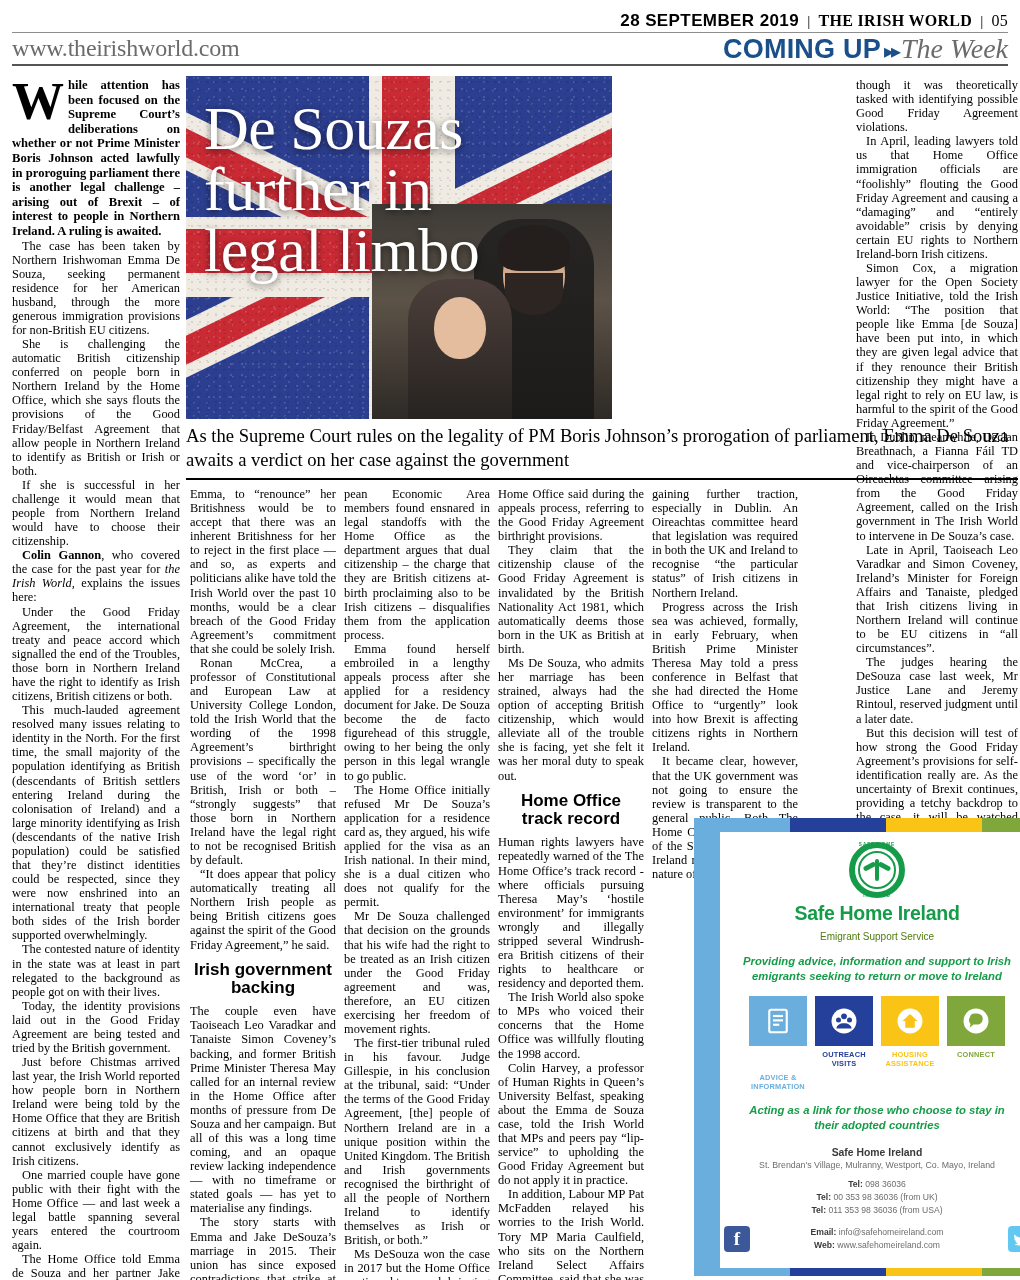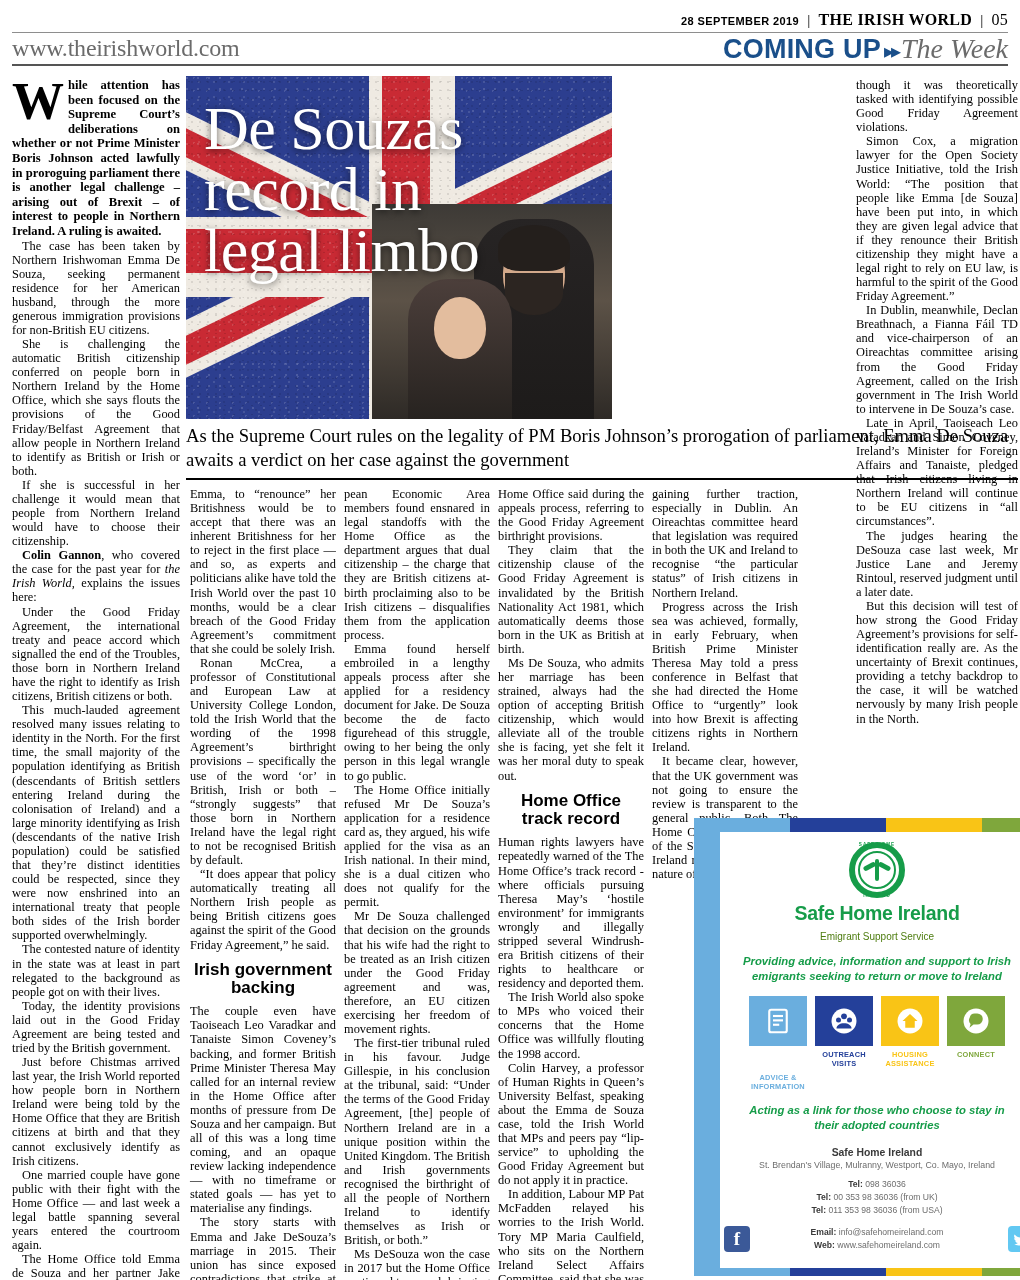--- a/index.html
+++ b/index.html
@@ -13,21 +13,21 @@
     position:relative;
   }
 
   
   .masthead { position:absolute; left:0; top:0; width:1020px; height:66px; }
   .mast-dateline {
     position:absolute; right:12px; top:11px;
     font-family:"Liberation Serif", serif;
     font-size:15.5px; letter-spacing:0.2px; white-space:nowrap;
   }
-  .mast-dateline .dl-date { font-family:"Liberation Sans", sans-serif; font-size:11px; font-weight:600; letter-spacing:0.4px;}
+  .mast-dateline .dl-date { font-family:"Liberation Sans", sans-serif; font-size:17px; font-weight:600; letter-spacing:0.4px;}
   .mast-dateline .dl-sep { color:#000; padding:0 4px; font-weight:300;}
   .mast-dateline .dl-title { font-weight:700; font-size:16px; letter-spacing:0.3px;}
   .mast-dateline .dl-page { font-weight:400; font-size:16px;}
   .mast-rule-top {
     position:absolute; left:12px; right:12px; top:32px; height:1px; background:#8e8e8e;
   }
   .mast-url {
     position:absolute; left:12px; top:35px;
     font-size:24px; color:#6b6b6b; letter-spacing:-0.2px;
     font-family:"Liberation Serif", serif;
@@ -250,21 +250,21 @@
       <div class="hp-man-beard"></div>
       <div class="hp-man-hair"></div>
     </div>
     <div class="hp-woman">
       <div class="hp-woman-hair"></div>
       <div class="hp-woman-face"></div>
     </div>
   </div>
   <div class="hero-head">
     <span>De Souzas</span>
-    <span>record in</span>
+    <span>further in</span>
     <span>legal limbo</span>
   </div>
 </div>
 
 <div class="caption">As the Supreme Court rules on the legality of PM Boris Johnson’s prorogation of parliament, Emma De Souza awaits a verdict on her case against the government</div>
 <div class="caption-rule"></div>
 
 <div class="col" id="col1">
   <div class="lede">
     <p class="first dropcap">While attention has been focused on the Supreme Court’s deliberations on whether or not Prime Minister Boris Johnson acted lawfully in proroguing parliament there is another legal challenge – arising out of Brexit – of interest to people in Northern Ireland. A ruling is awaited.</p>
@@ -315,20 +315,21 @@
 </div>
 
 <div class="col" id="col5">
   <p class="first">gaining further traction, especially in Dublin. An Oireachtas committee heard that legislation was required in both the UK and Ireland to recognise “the particular status” of Irish citizens in Northern Ireland.</p>
   <p>Progress across the Irish sea was achieved, formally, in early February, when British Prime Minister Theresa May told a press conference in Belfast that she had directed the Home Office to “urgently” look into how Brexit is affecting citizens rights in Northern Ireland.</p>
   <p>It became clear, however, that the UK government was not going to ensure the review is transparent to the general public. Both The Home Office and the Office of the Secretary of Northern Ireland refused to clarify the nature of it, even</p>
 </div>
 
 <div class="col" id="col6">
   <p class="first">though it was theoretically tasked with identifying possible Good Friday Agreement violations.</p>
+  <p>In April, leading lawyers told us that Home Office immigration officials are “foolishly” flouting the Good Friday Agreement and causing a “damaging” and “entirely avoidable” crisis by denying certain EU rights to Northern Ireland-born Irish citizens.</p>
   <p>Simon Cox, a migration lawyer for the Open Society Justice Initiative, told the Irish World: “The position that people like Emma [de Souza] have been put into, in which they are given legal advice that if they renounce their British citizenship they might have a legal right to rely on EU law, is harmful to the spirit of the Good Friday Agreement.”</p>
   <p>In Dublin, meanwhile, Declan Breathnach, a Fianna Fáil TD and vice-chairperson of an Oireachtas committee arising from the Good Friday Agreement, called on the Irish government in The Irish World to intervene in De Souza’s case.</p>
   <p>Late in April, Taoiseach Leo Varadkar and Simon Coveney, Ireland’s Minister for Foreign Affairs and Tanaiste, pledged that Irish citizens living in Northern Ireland will continue to be EU citizens in “all circumstances”.</p>
   <p>The judges hearing the DeSouza case last week, Mr Justice Lane and Jeremy Rintoul, reserved judgment until a later date.</p>
   <p>But this decision will test of how strong the Good Friday Agreement’s provisions for self-identification really are. As the uncertainty of Brexit continues, providing a tetchy backdrop to the case, it will be watched nervously by many Irish people in the North.</p>
 </div>
 
 <div class="advert">
   <div class="ad-frame">
     <i class="ad-c1"></i>

